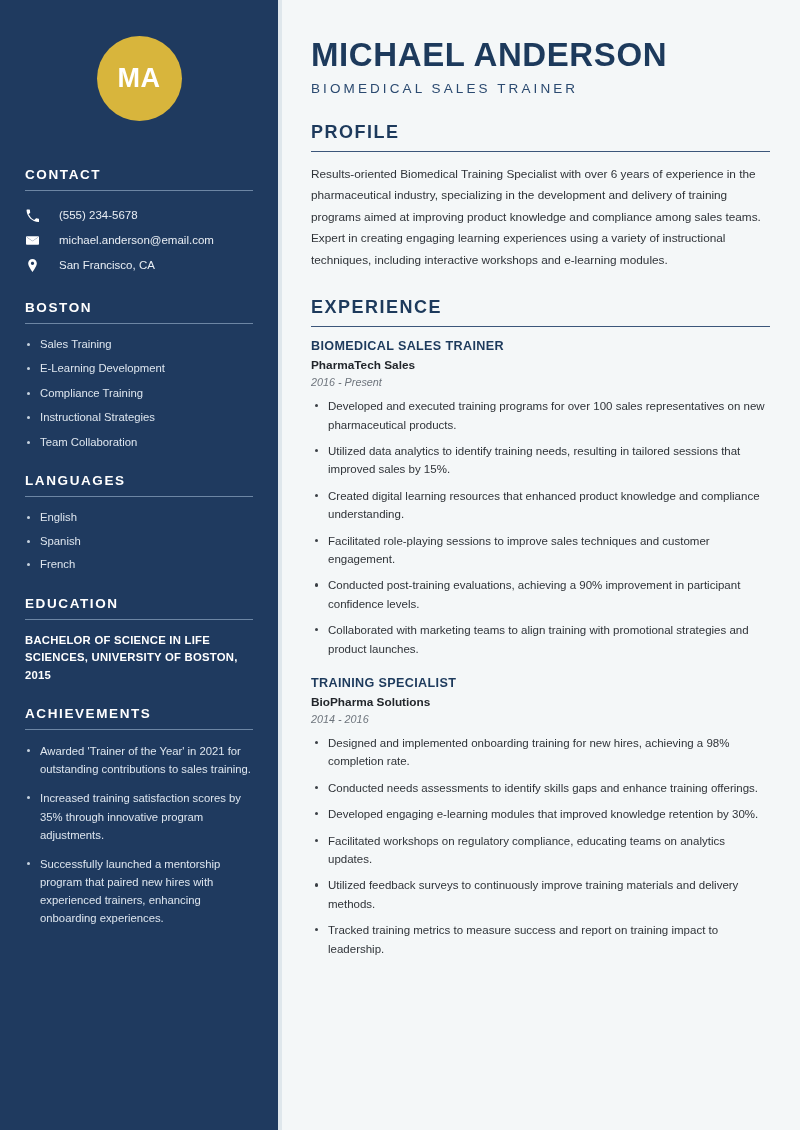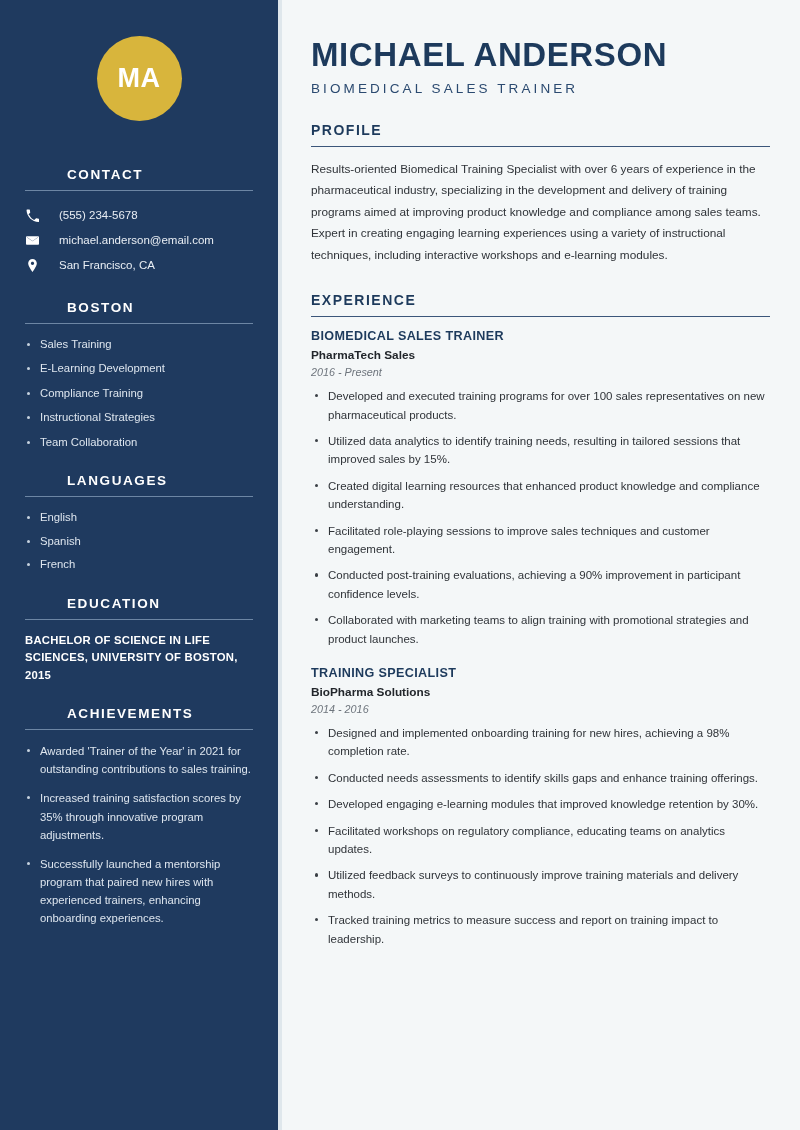--- a/index.html
+++ b/index.html
@@ -55,21 +55,20 @@
 
   .side-section { margin-top:22px; }
   .side-section.first { margin-top:32px; }
 
   .side-heading {
     font-size:13.5px;
     font-weight:bold;
     letter-spacing:1.6px;
     color:#ffffff;
     padding-bottom:8px;
-    margin-left:42px;
   }
   .side-rule {
     height:1px;
     background:#6d86a4;
     margin-bottom:12px;
   }
 
   .contact-list { list-style:none; }
   .contact-item {
     display:flex;
@@ -135,21 +134,21 @@
   .subtitle {
     font-size:13.5px;
     color:#2b4a70;
     letter-spacing:3.1px;
     margin-top:7px;
   }
 
   .main-section { margin-top:26px; }
 
   .main-heading {
-    font-size:14px;
+    font-size:18px;
     font-weight:bold;
     letter-spacing:1.5px;
     color:#1d3a5c;
     padding-bottom:8px;
   }
   .main-rule {
     height:1px;
     background:#3b567a;
     margin-bottom:12px;
   }

